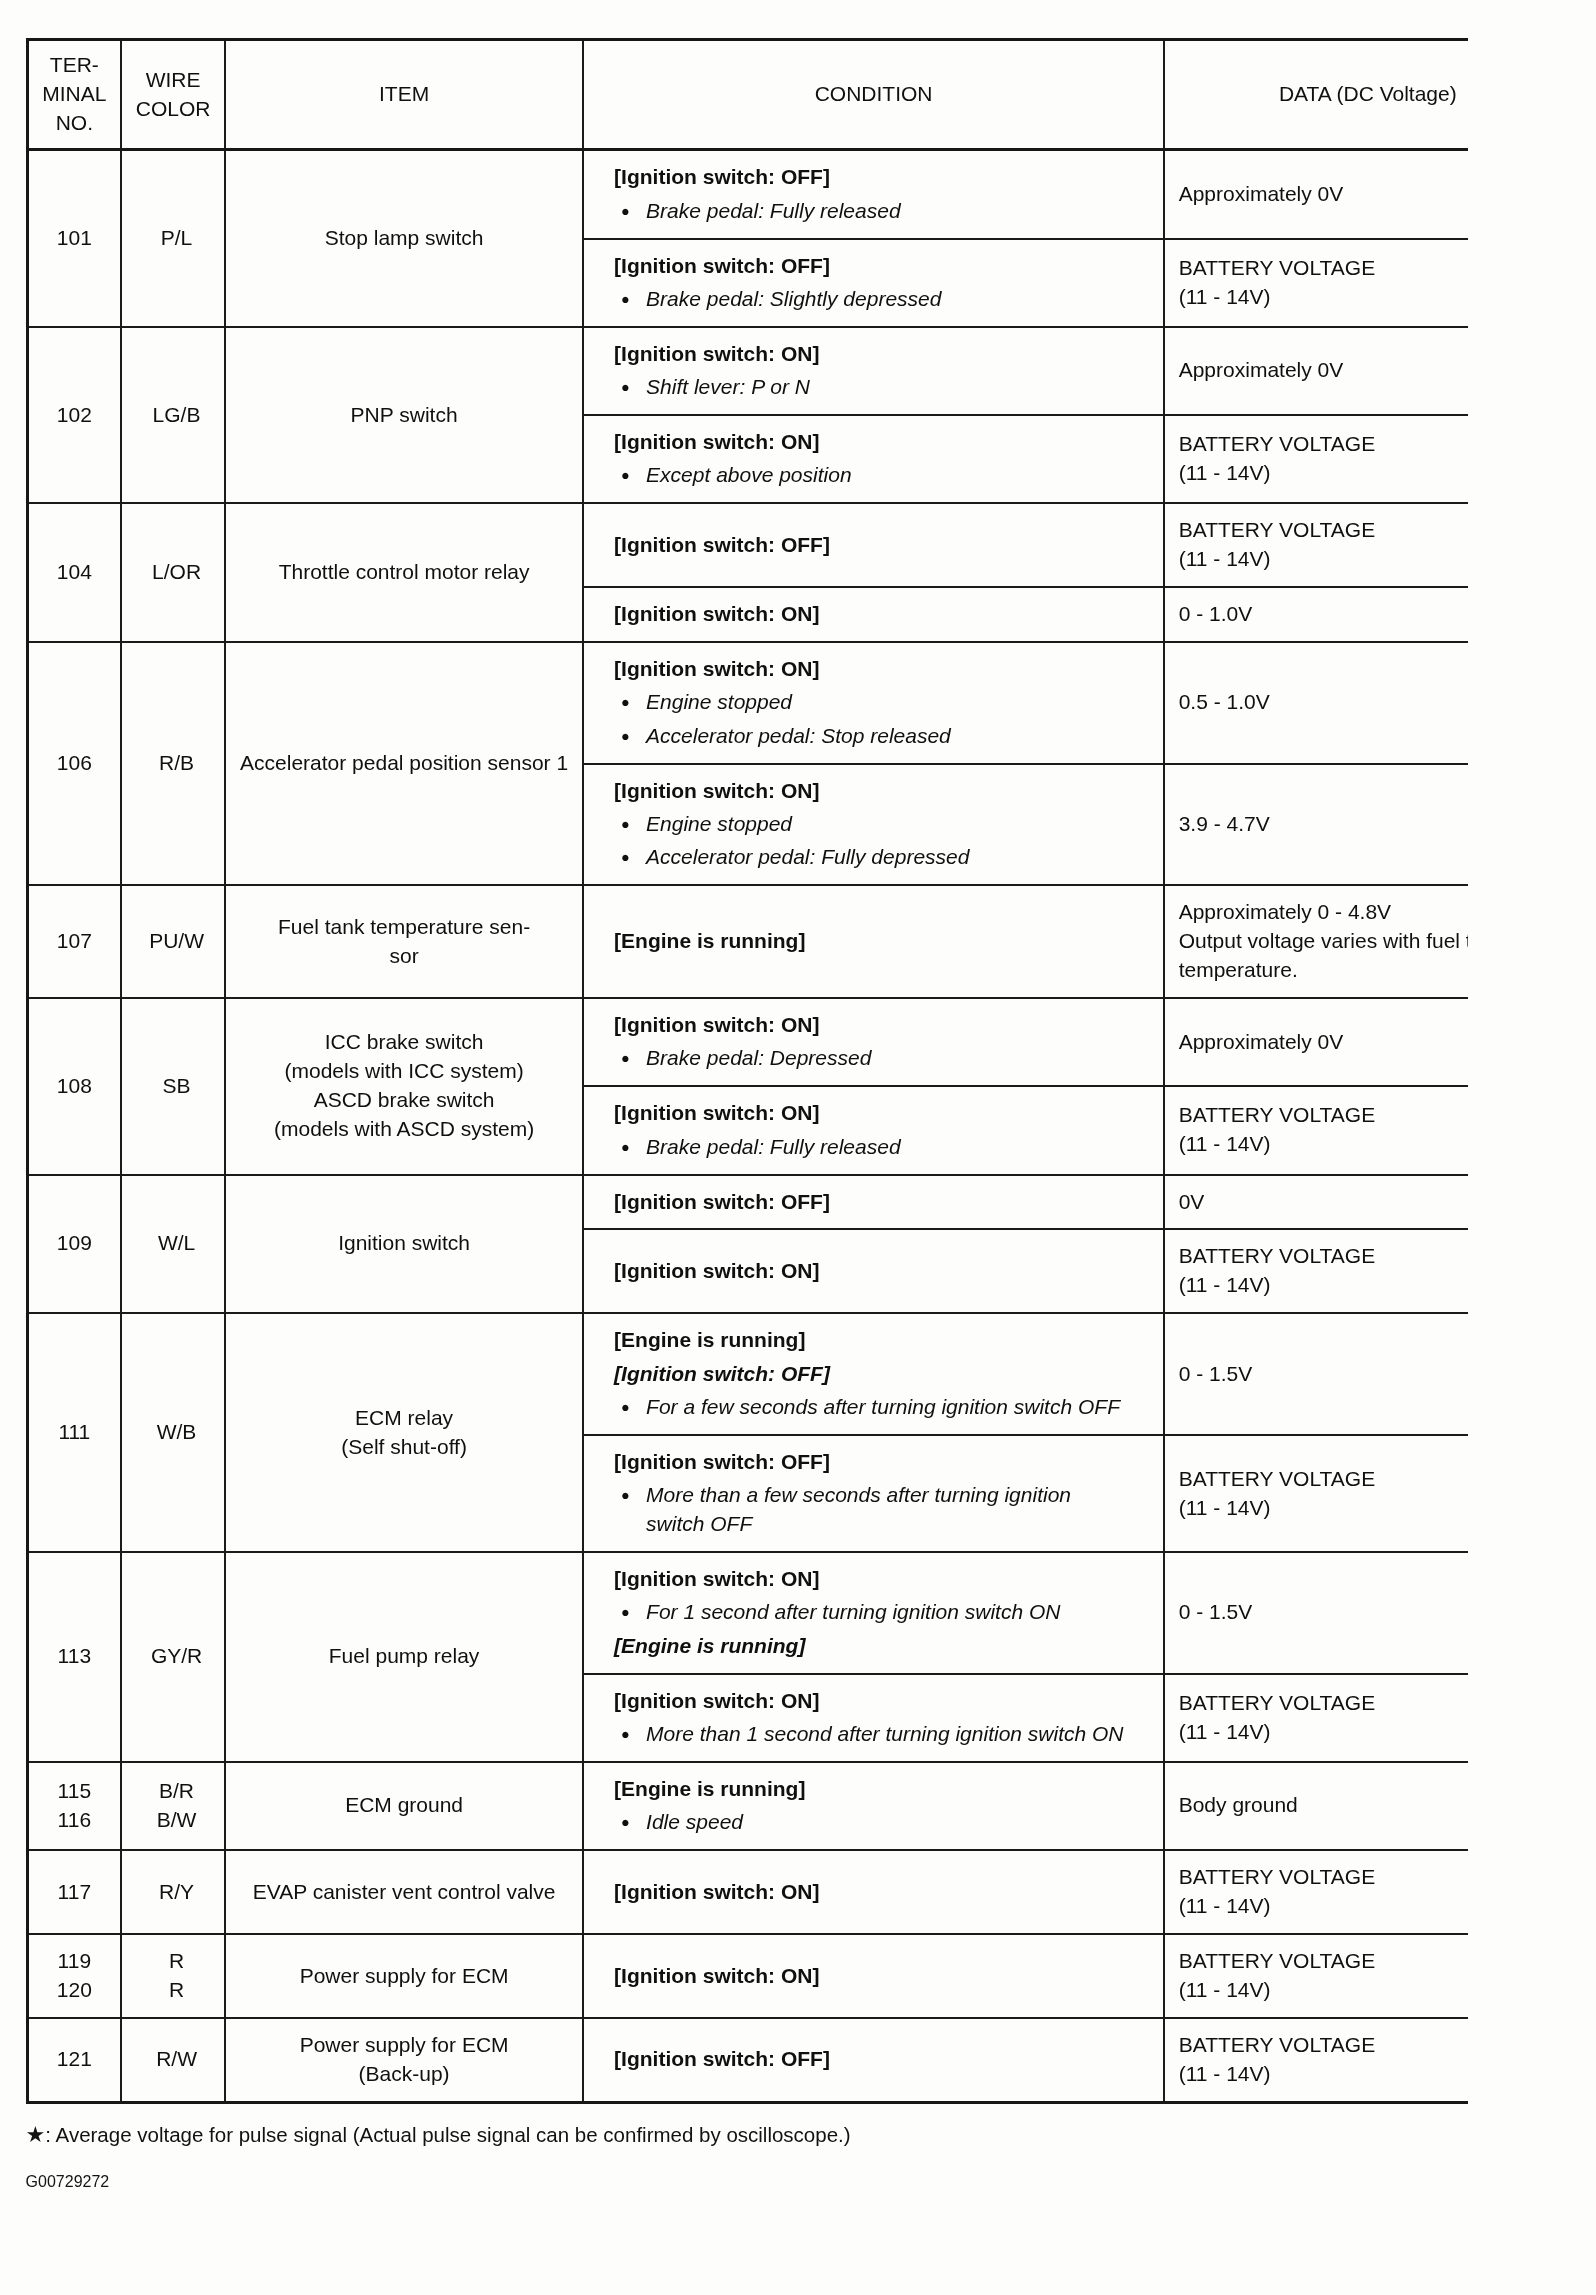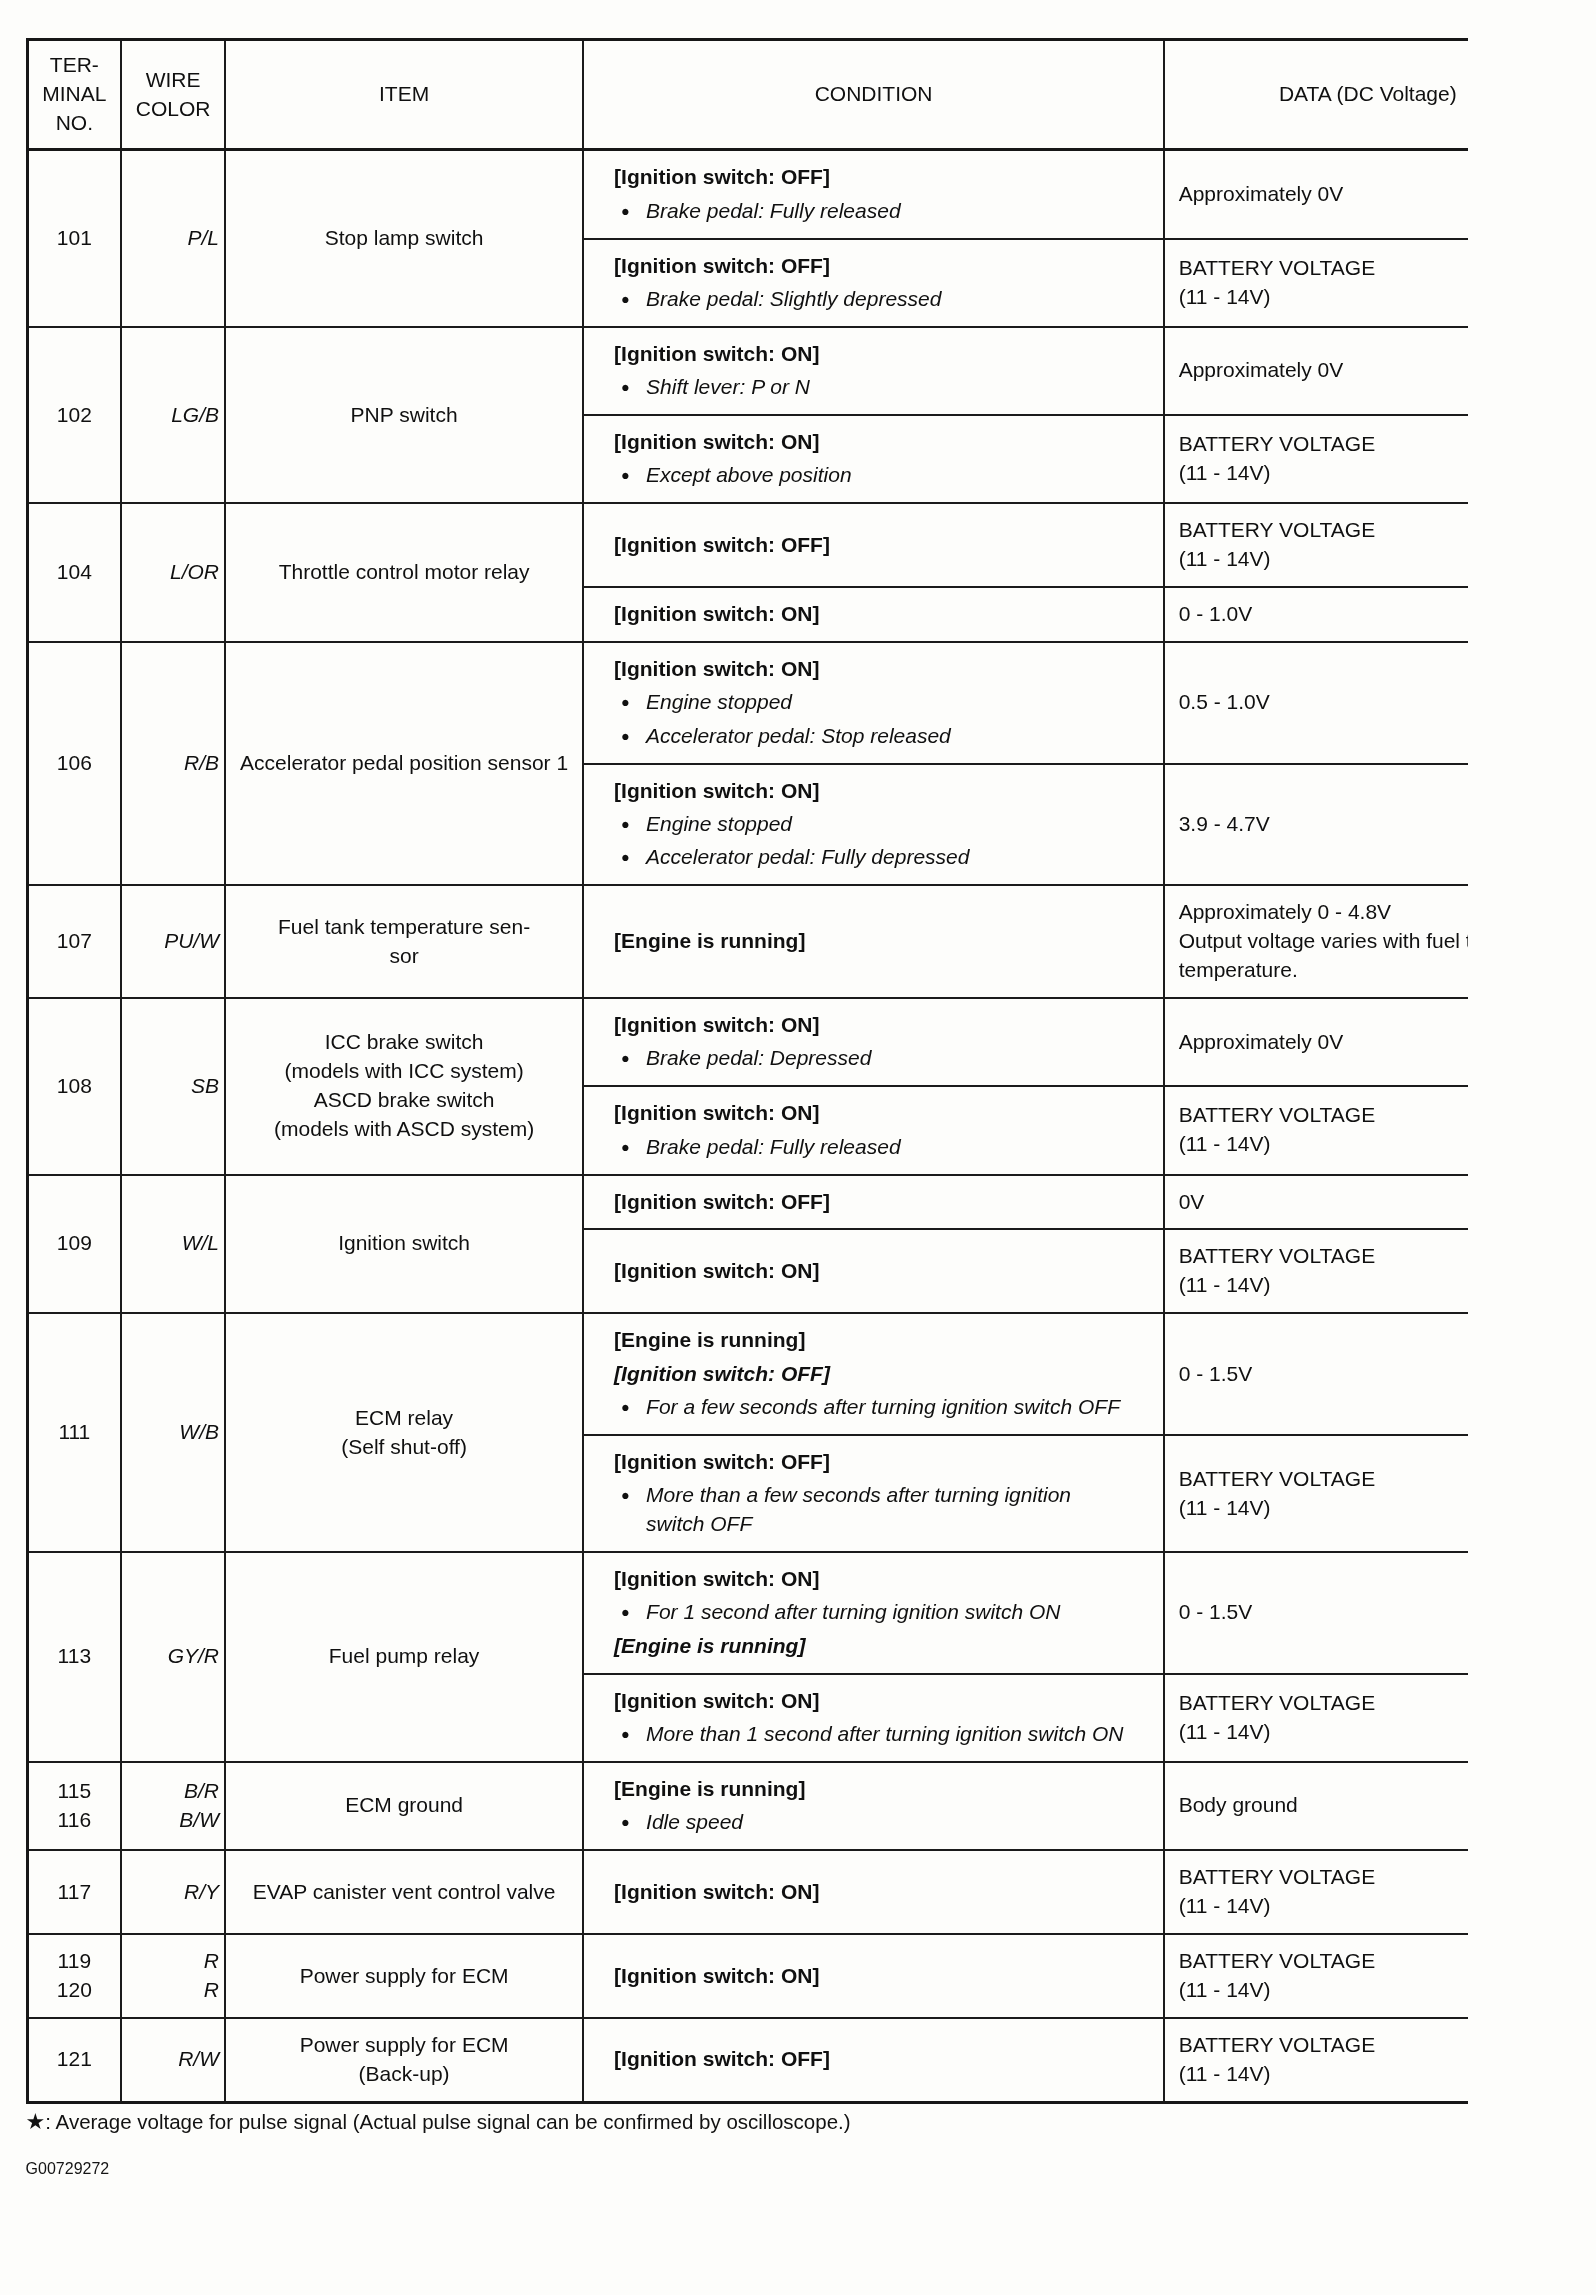--- a/index.html
+++ b/index.html
@@ -35,24 +35,23 @@
     white-space: pre-line;
     padding: 10.2px 5.1px;
     border-bottom: 3.4px solid #171717;
   }
   td.cell-terminal {
     text-align: center;
     white-space: pre-line;
     padding: 6.8px 3.4px;
   }
   td.cell-wire {
-    text-align: right;
+    text-align: center;
     white-space: pre-line;
     padding: 6.8px 5.1px 6.8px 12px;
-    font-style: italic;
   }
   td.cell-item {
     text-align: center;
     white-space: pre-line;
     padding: 8.5px 12px;
     margin-left: 48px;
   }
   td.cell-condition {
     text-align: left;
     padding: 12px 30px;
@@ -70,21 +69,21 @@
   }
   .line-bullet::before {
     content: "●";
     position: absolute;
     left: 6.8px;
     top: 0;
     font-size: 14.5px;
     line-height: 29px;
   }
   .footnote {
-    margin-top: 5px;
+    margin-top: 18px;
     font-size: 20.5px;
     color: #121212;
   }
   .footnote .star { font-size: 22px; }
   .figure-code {
     margin-top: 25.6px;
     font-size: 16px;
     color: #141414;
   }
 </style>

